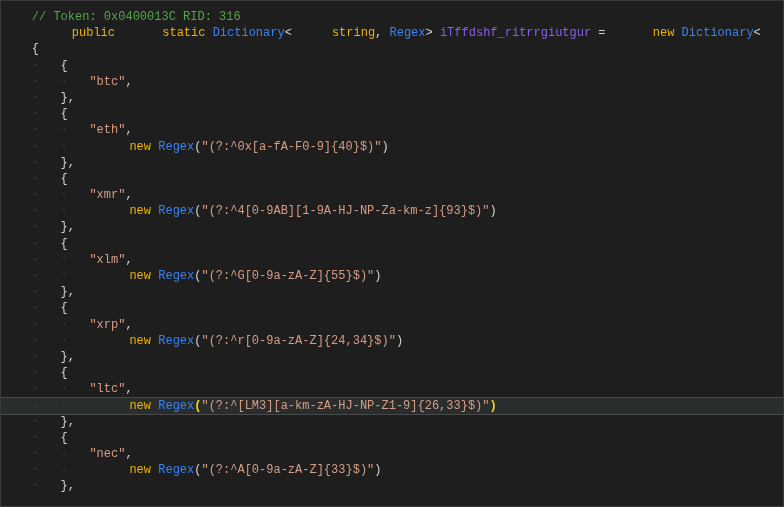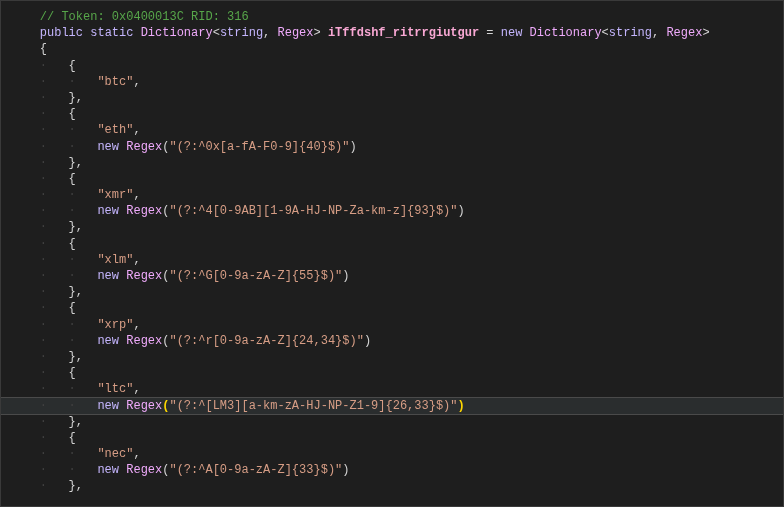--- a/index.html
+++ b/index.html
@@ -10,32 +10,32 @@
       font-size: 12px;
       line-height: 1.35;
       width: 784px;
       height: 507px;
       overflow: hidden;
       padding: 8px 0 0 0;
       border: 1px solid #3a3a3a;
     }
     .line {
       white-space: pre;
-      padding-left: 10px;
+      padding-left: 2px;
       position: relative;
     }
     .line.highlighted {
       background: #2a2d2e;
       outline: 1px solid #4a4a4a;
     }
     .guide { color: #404040; }
     .comment { color: #57a64a; }
-    .keyword { color: #c4b5fd; }
-    .type { color: #f0abfc; }
-    .ident { color: #f9a8d4; font-weight: bold; }
+    .keyword { color: #eab308; margin-left: 40px; }
+    .type { color: #3b82f6; }
+    .ident { color: #8b5cf6; }
     .op { color: #d4d4d4; }
     .punct { color: #d4d4d4; }
     .string { color: #d69d85; }
     .paren-hl { color: #ffd700; font-weight: bold; }
   </style>
 </head>
 <body>
 
 <div id="code">
     <div class="line"><span class="guide">    </span><span class="comment">// Token: 0x0400013C RID: 316</span></div>

